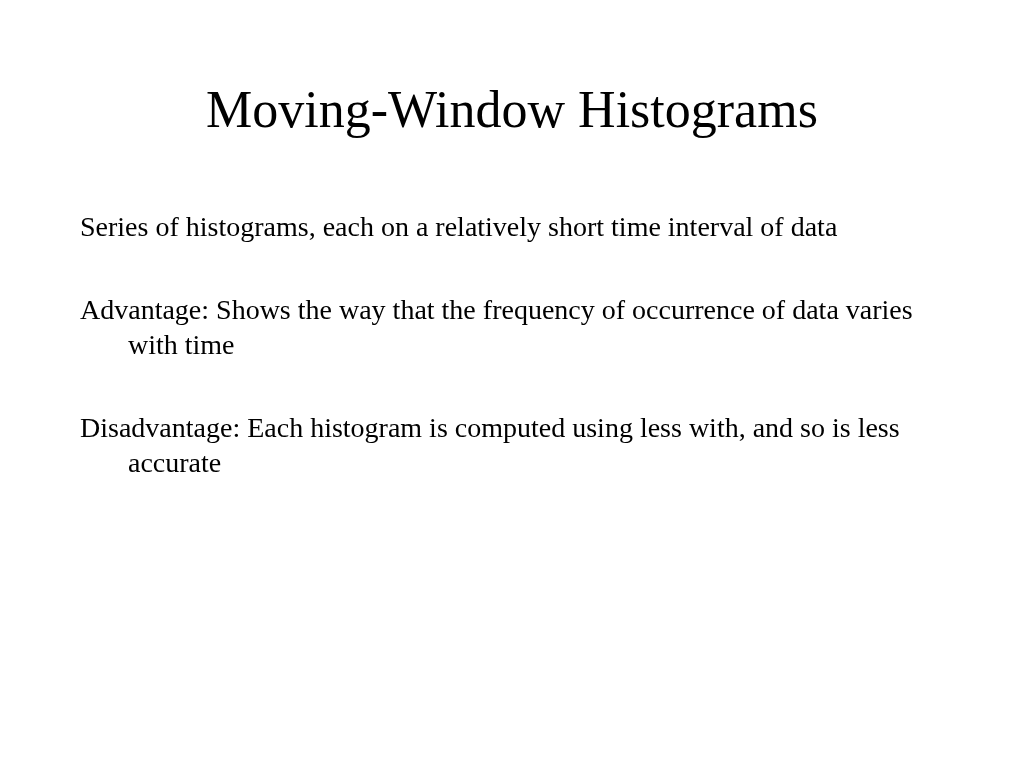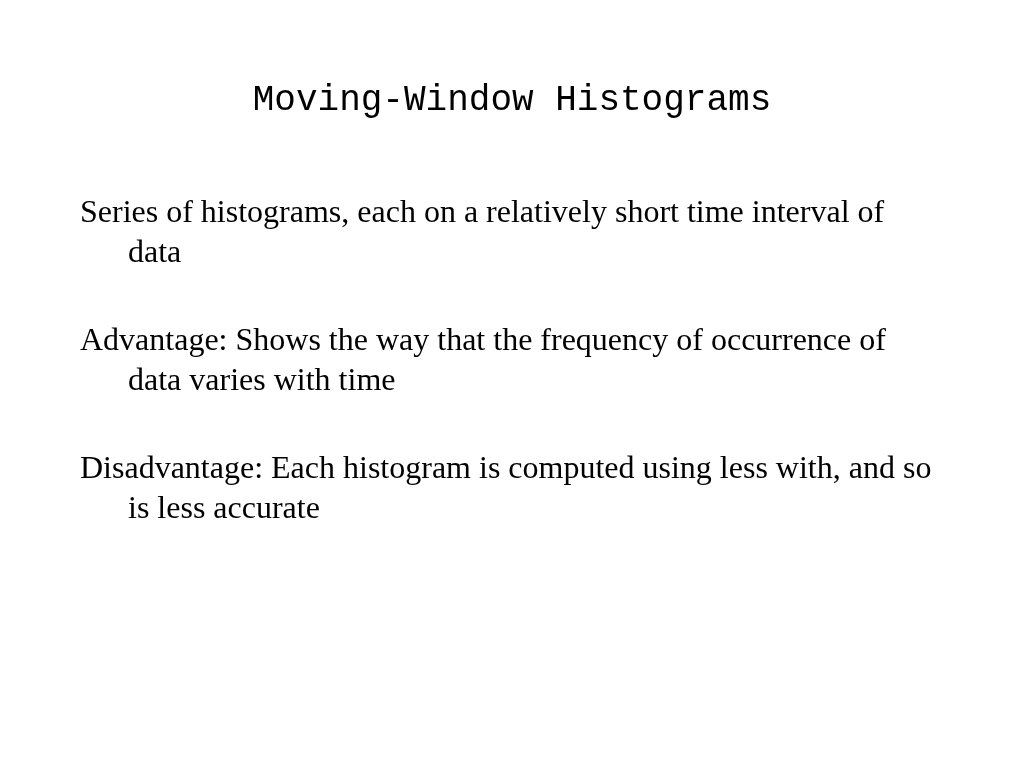--- a/index.html
+++ b/index.html
@@ -9,28 +9,27 @@
     }
     body {
       width: 1024px;
       height: 768px;
       background: #ffffff;
       font-family: "Times New Roman", Times, serif;
       color: #000000;
       padding: 80px 80px 60px 80px;
     }
     .slide-title {
-      font-size: 36px;
+      font-size: 52px;
       font-weight: normal;
       text-align: center;
       margin-bottom: 70px;
-      font-family: Liberation Mono, monospace;
     }
     .body-text {
-      font-size: 32px;
+      font-size: 28px;
       font-weight: normal;
       line-height: 1.25;
       margin-bottom: 48px;
       padding-left: 48px;
       text-indent: -48px;
     }
   </style>
 </head>
 <body>
 

